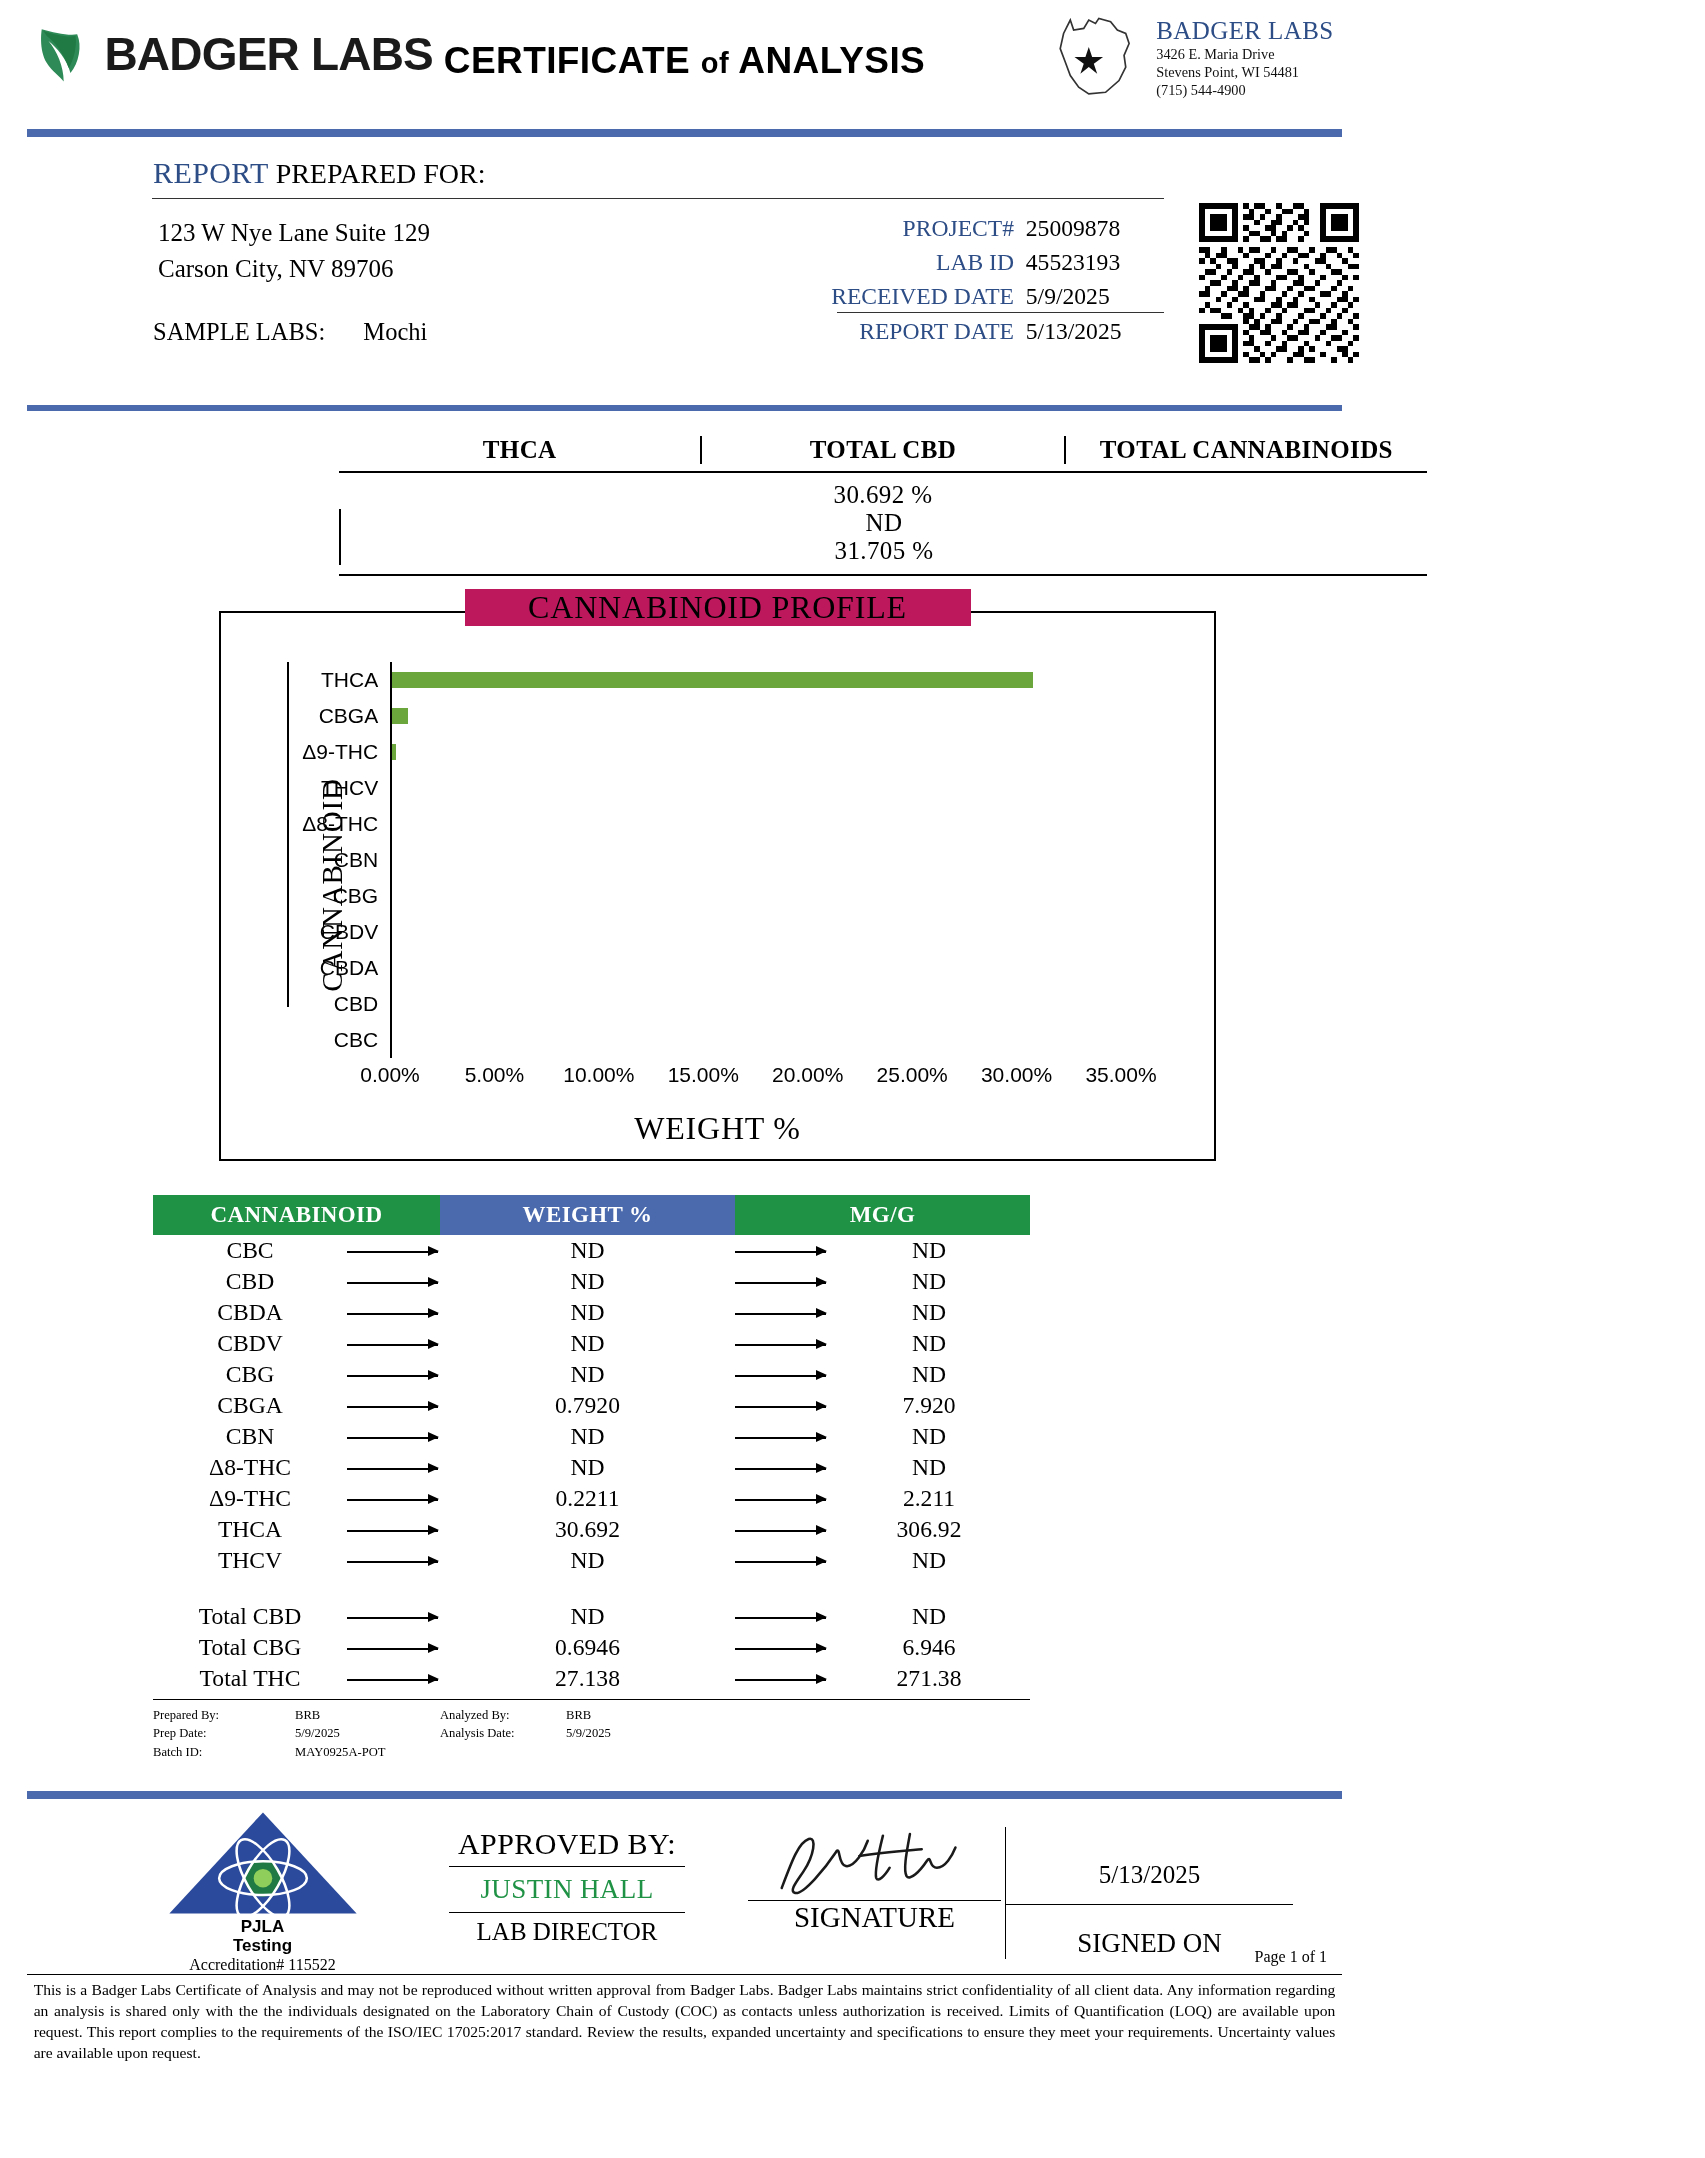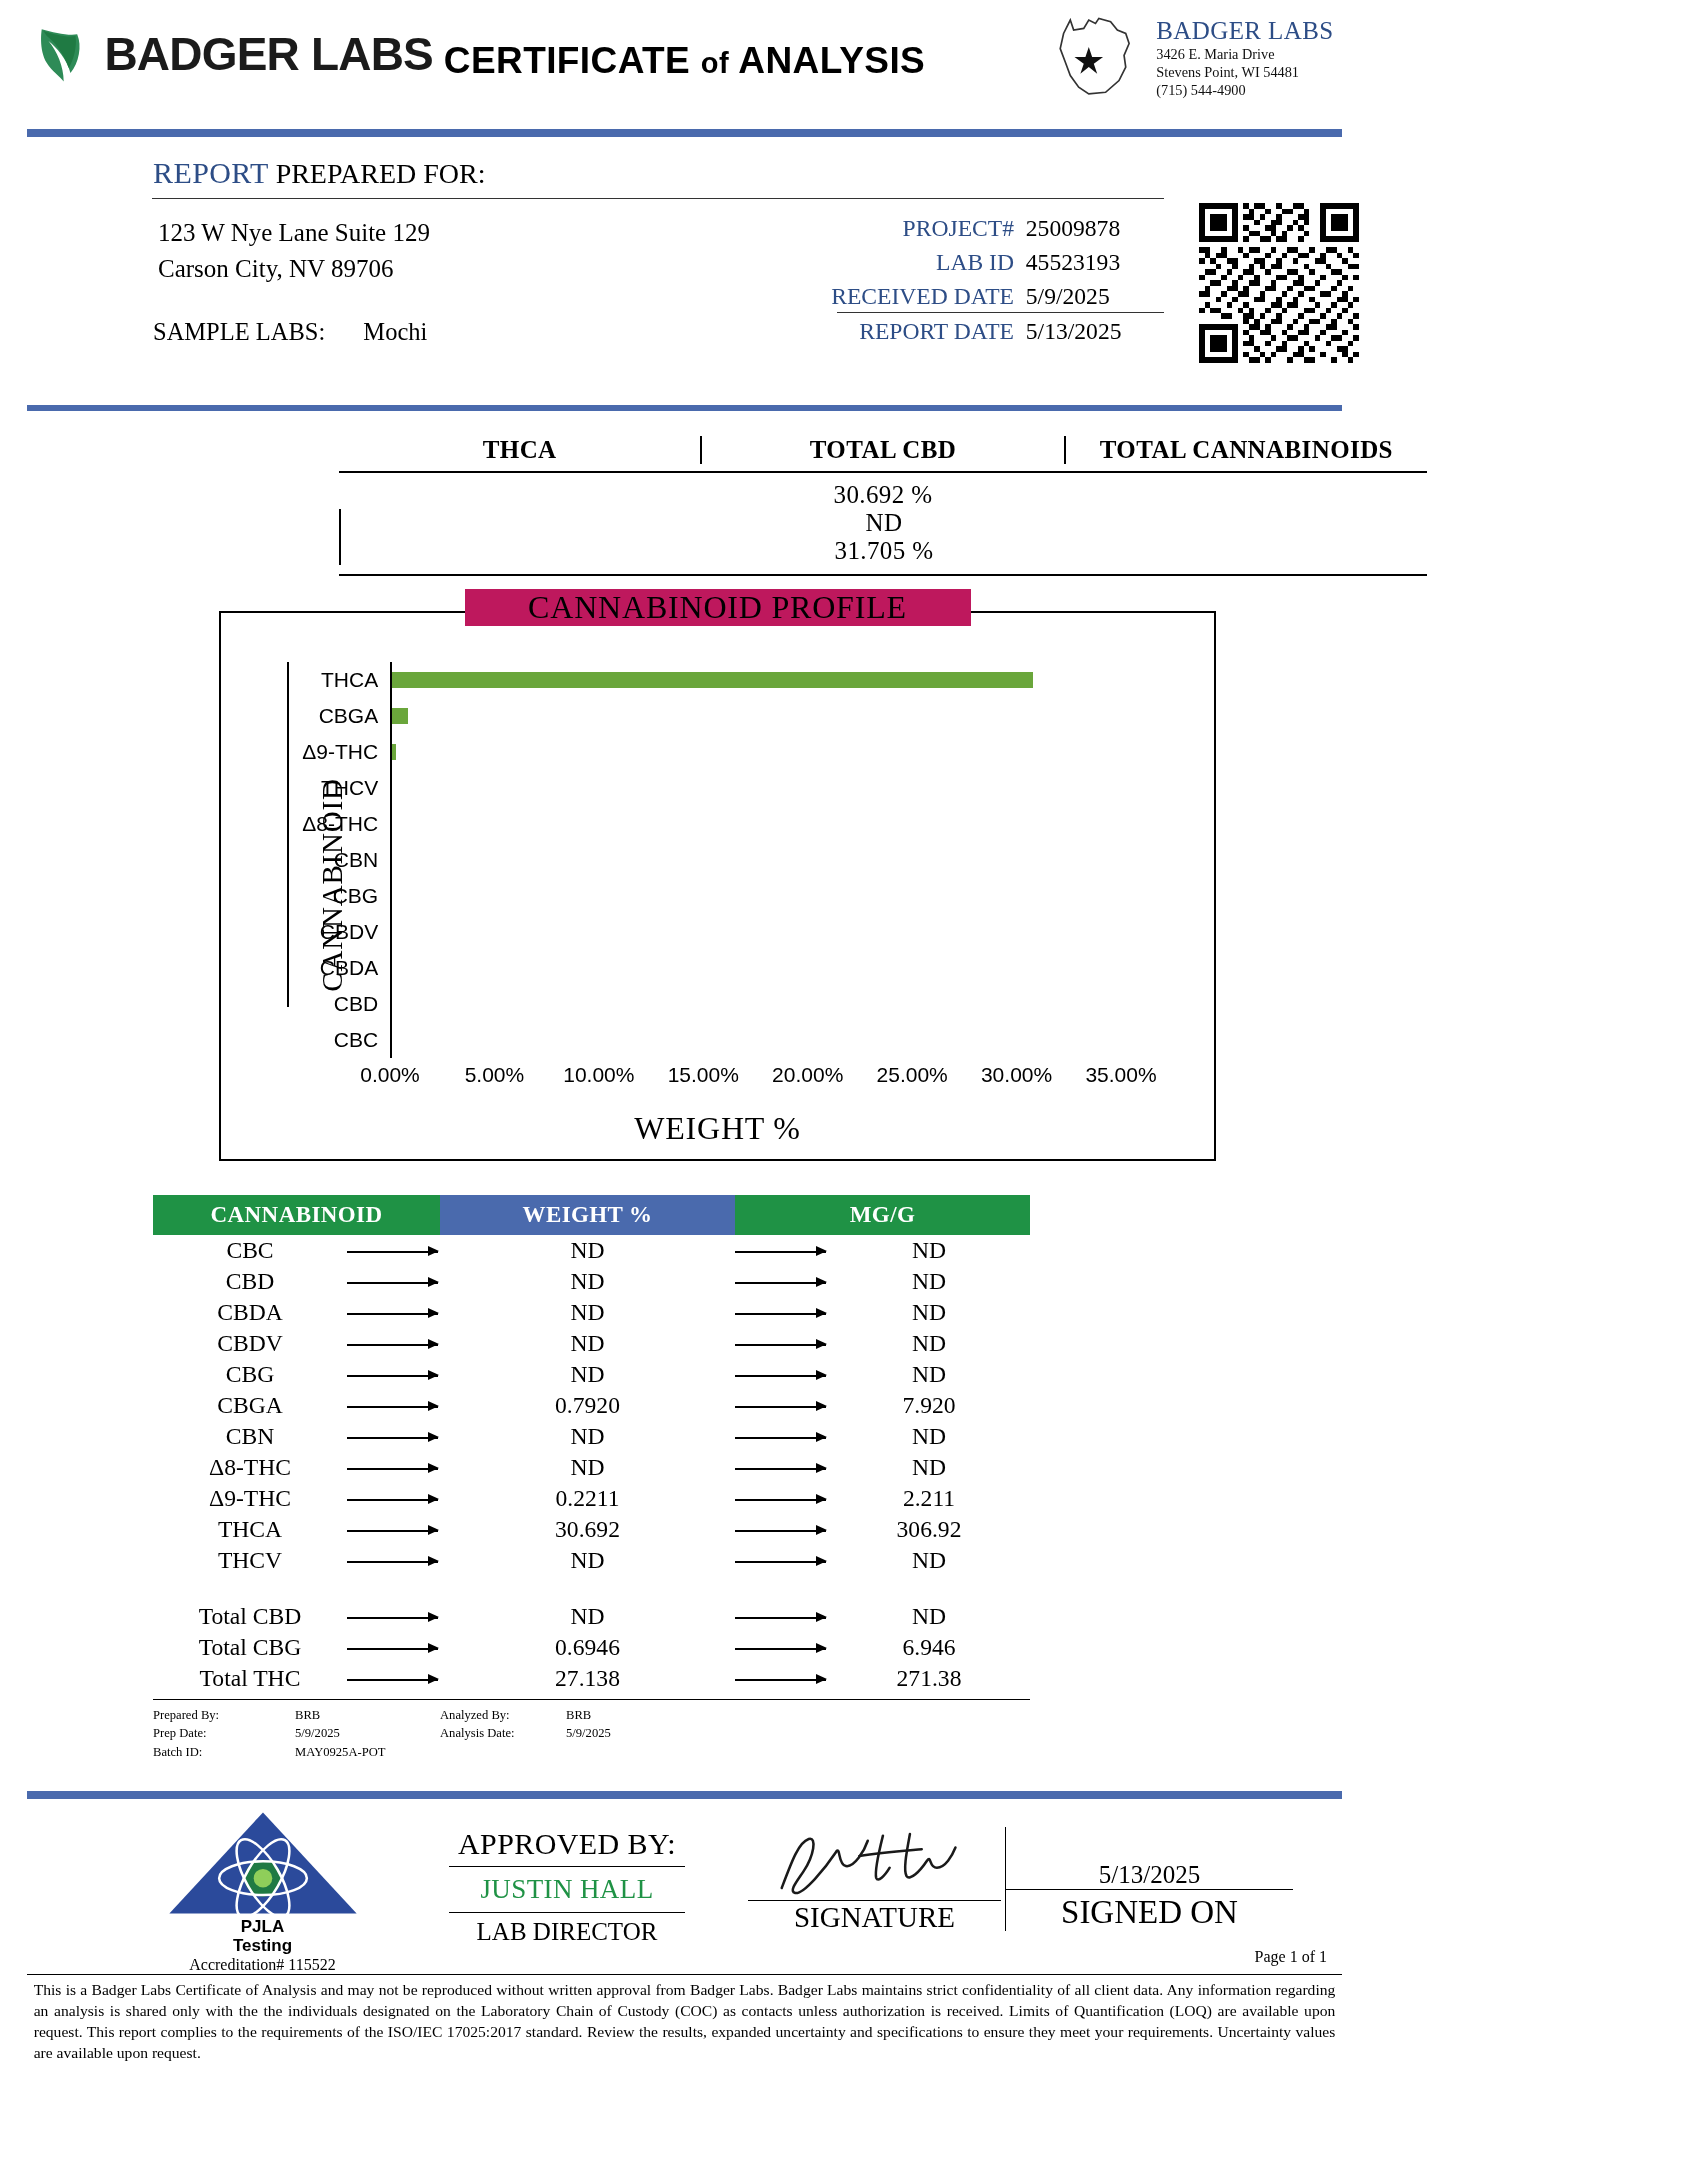--- a/index.html
+++ b/index.html
@@ -428,21 +428,21 @@
   }
   .signedon {
     position: absolute;
     left: 978px;
     top: 23.6px;
     width: 287px;
     text-align: center;
     border-left: 1.7px solid #000;
   }
   .signedon .date { font-size: 25px; padding-top: 34px;}
-  .signedon .role { font-size: 33px; padding-top: 4px; border-top: 1.7px solid #000; }
+  .signedon .role { font-size: 27px; padding-top: 23px; border-top: 1.7px solid #000; margin-top: 15px;}
   .page-num {
     position: absolute;
     right: 15px;
     bottom: 6.7px;
     font-size: 16px;
   }
   .disclaimer {
     border-top: 1.7px solid #000;
     margin-top: 1.7px;
     padding: 5px 6.7px 0 6.7px;

